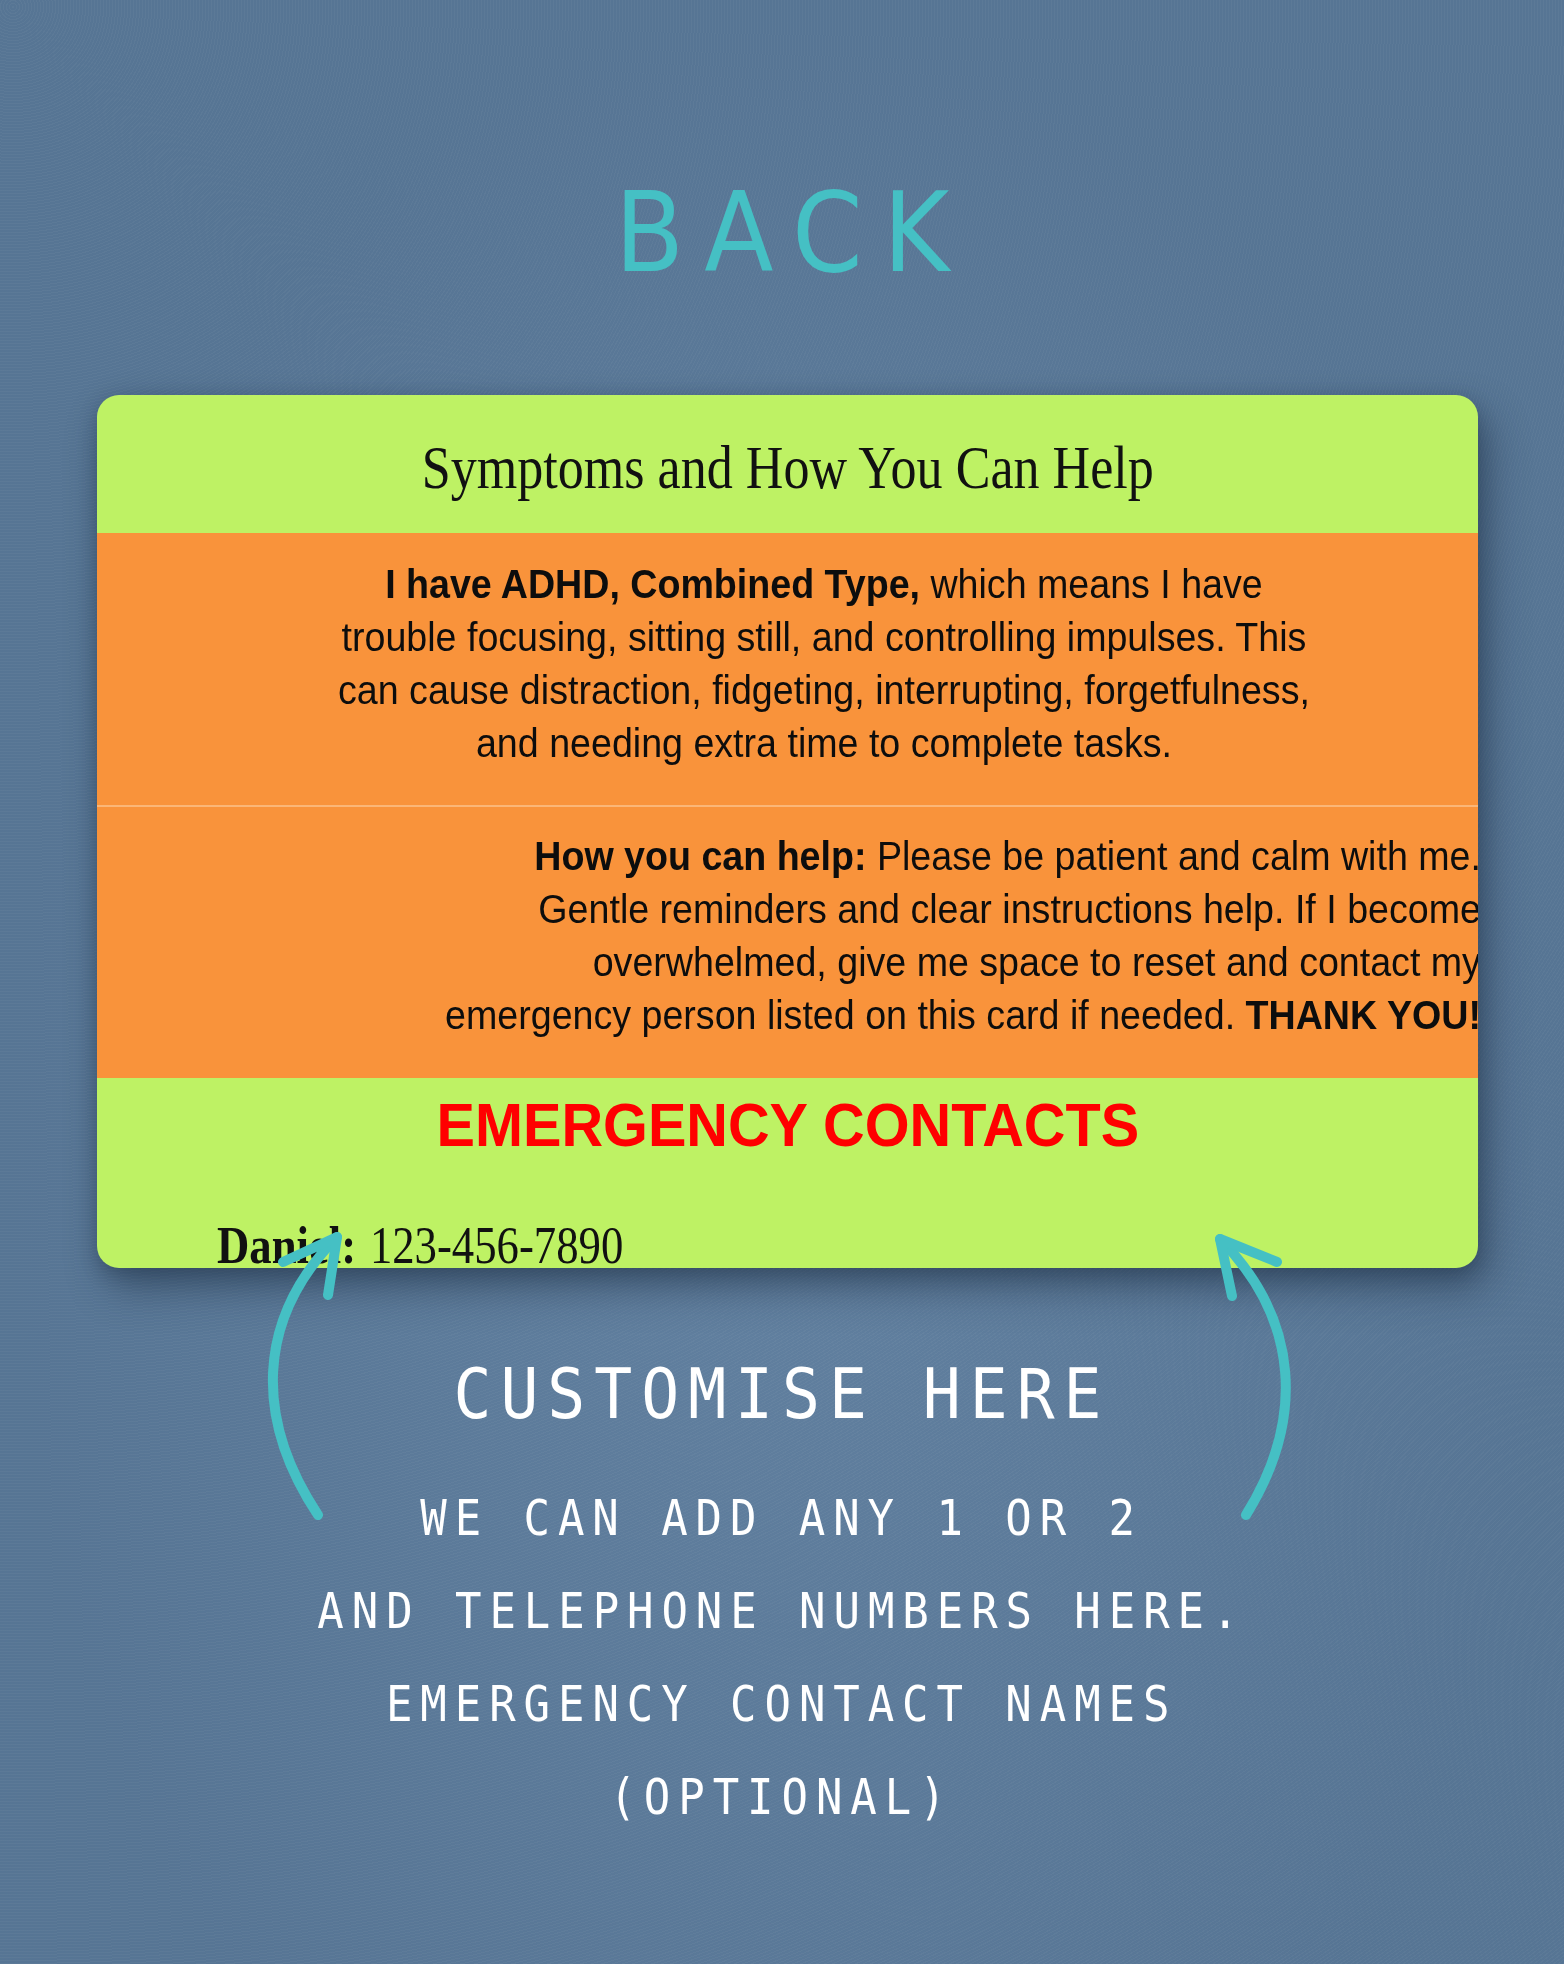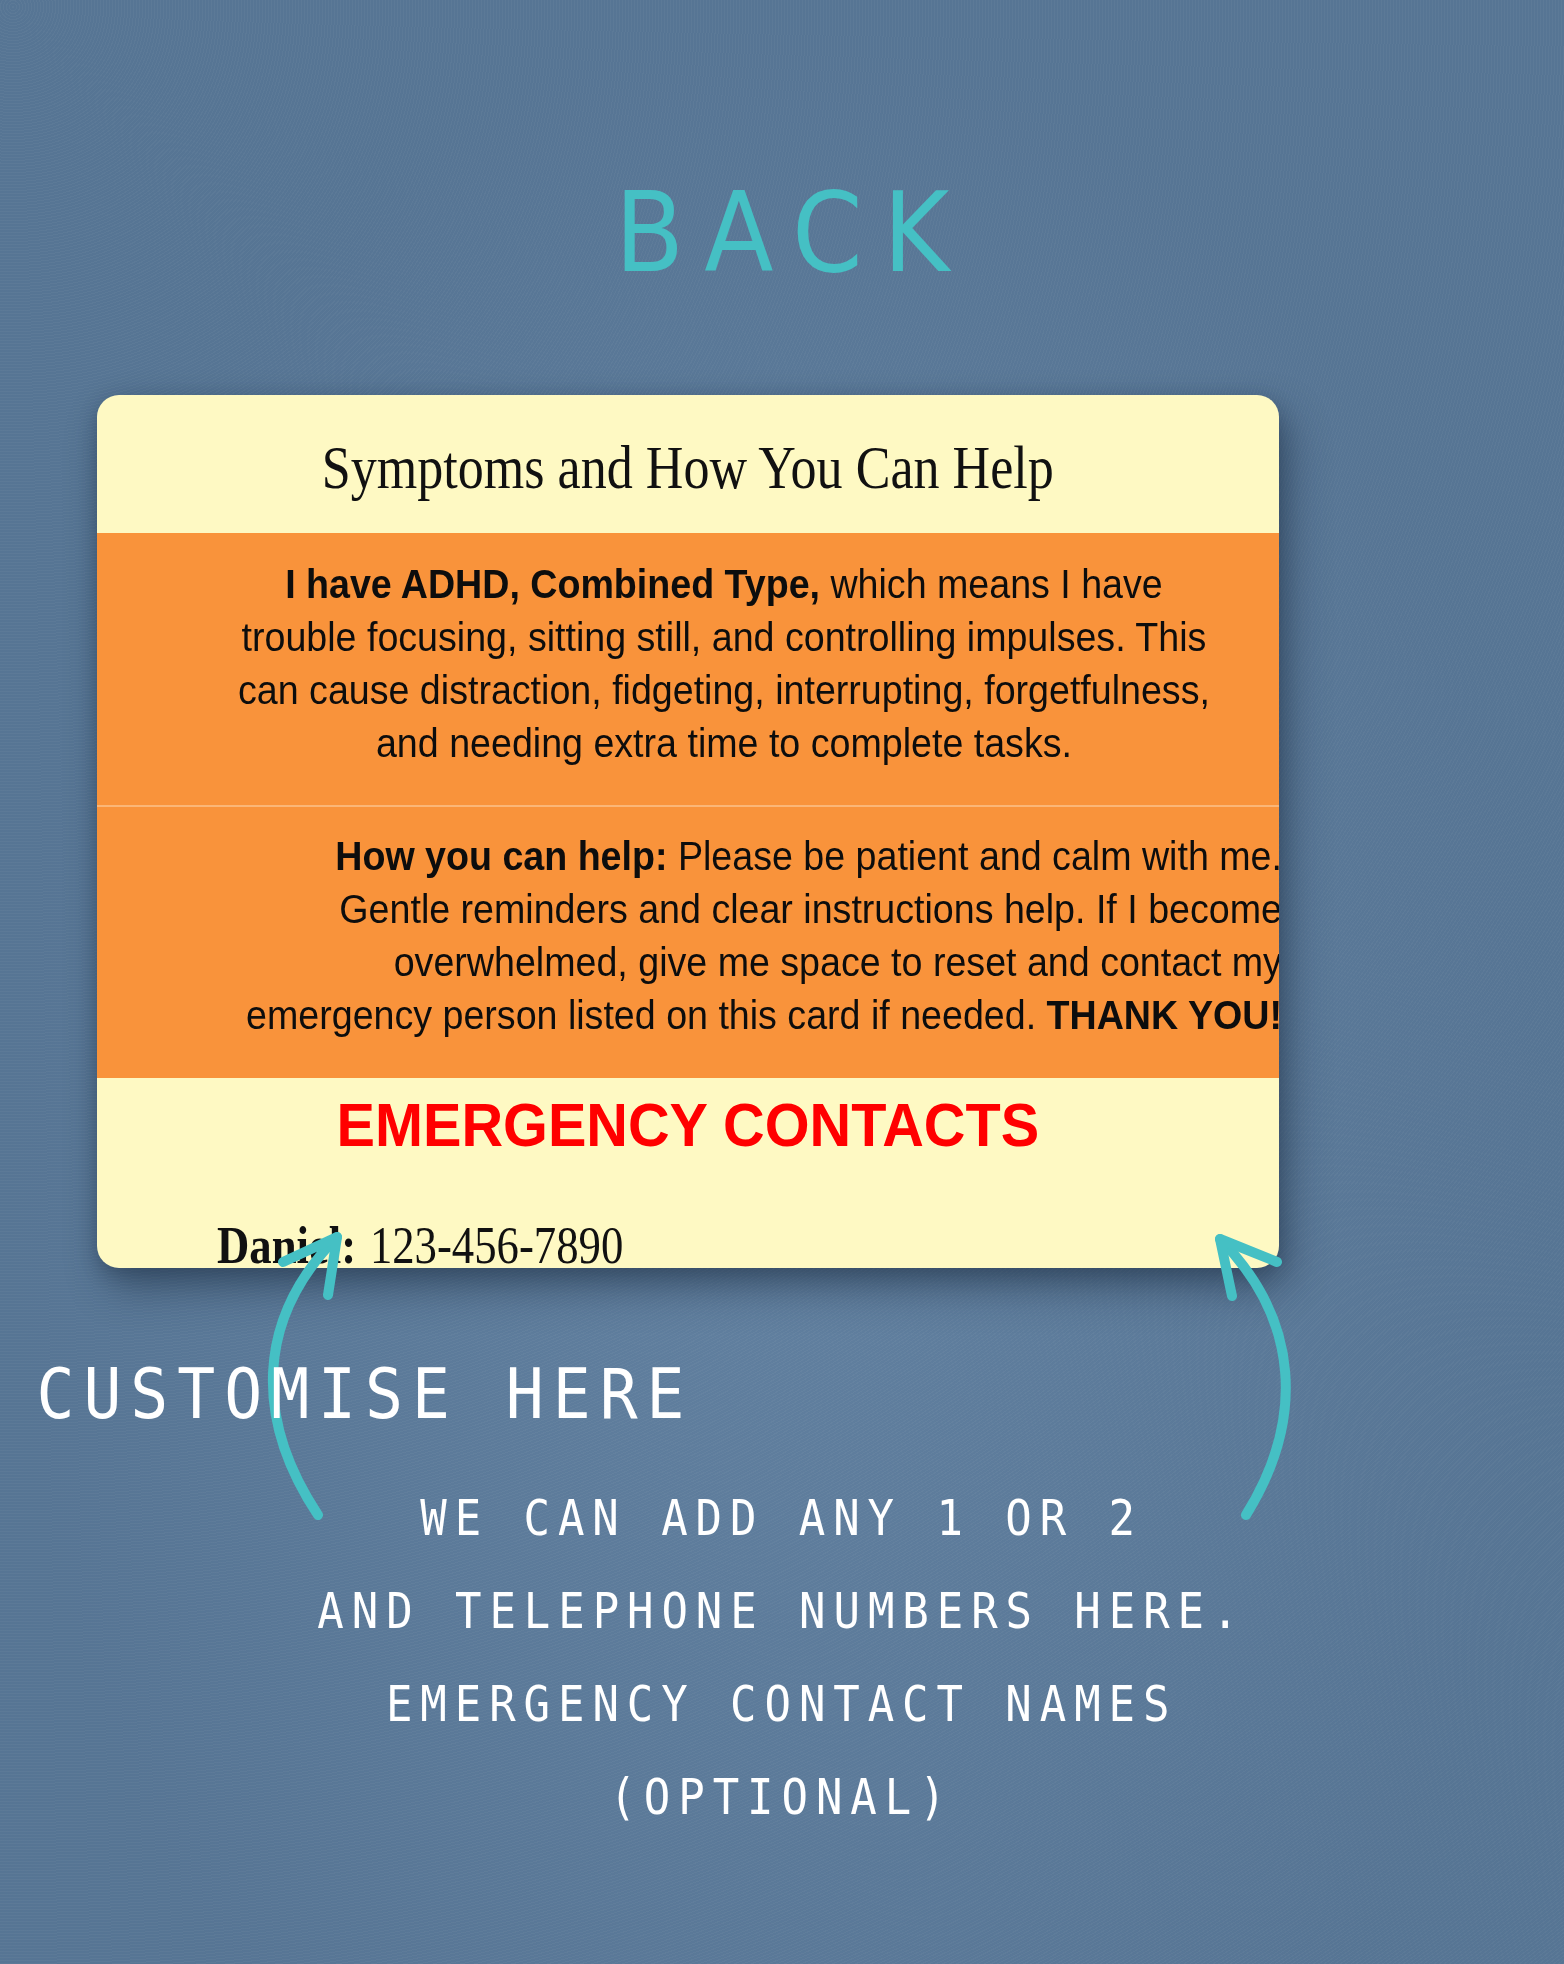--- a/index.html
+++ b/index.html
@@ -12,22 +12,22 @@
       font-family: "Liberation Sans", sans-serif;
     }
     .heading-back {
       position: absolute; left: 0; top: 178px; width: 1564px; text-align: center;
       font-family: "DejaVu Sans", sans-serif; font-weight: 400;
       font-size: 110px; line-height: 110px; letter-spacing: 22px;
       color: #45c0c4; padding-left: 22px; box-sizing: border-box;
       transform: scaleX(0.92);
     }
     .card {
-      position: absolute; left: 97px; top: 395px; width: 1182px; height: 873px;
-      background: #fef9c3; border-radius: 22px; overflow: hidden;
+      position: absolute; left: 97px; top: 395px; width: 1381px; height: 873px;
+      background: #bef264; border-radius: 22px; overflow: hidden;
       box-shadow: 10px 20px 40px rgba(20,35,55,0.45), 0 6px 18px rgba(20,35,55,0.25);
     }
     .card-title-band {
       position: absolute; left: 0; top: 0; width: 100%; height: 138px;
       display: flex; align-items: center; justify-content: center;
     }
     .card-title {
       font-family: "Liberation Serif", serif; font-size: 62px; color: #111;
       transform: scaleX(0.84); white-space: nowrap; margin-top: 6px;
     }
@@ -59,21 +59,21 @@
     .contact span { display: inline-block; }
     .contact .inner { display: inline-block; transform: scaleX(0.86); transform-origin: left center; }
     .contact-1 { left: 120px; margin-top: 48px; }
     .contact-2 { left: 786px; }
     .contact .name { font-weight: 700; margin-right: 16px; }
     .contact-2 .name { margin-right: 30px; }
 
     .arrows { position: absolute; left: 0; top: 0; width: 1564px; height: 1964px; pointer-events: none; }
 
     .custom-title {
-      position: absolute; left: 0; top: 1358px; width: 1564px; text-align: left;
+      position: absolute; left: 0; top: 1358px; width: 1564px; text-align: center;
       font-family: "DejaVu Sans Mono", monospace; font-size: 70px; line-height: 72px;
       color: #ffffff; letter-spacing: 10px;
     }
     .custom-title span { display: inline-block; transform: scaleX(0.9); }
     .custom-lines {
       position: absolute; left: 0; top: 1472px; width: 1564px; text-align: center;
       font-family: "DejaVu Sans Mono", monospace; font-size: 50px; line-height: 93px;
       color: #ffffff; letter-spacing: 9px;
     }
     .custom-lines div span { display: inline-block; transform: scaleX(0.88); }

